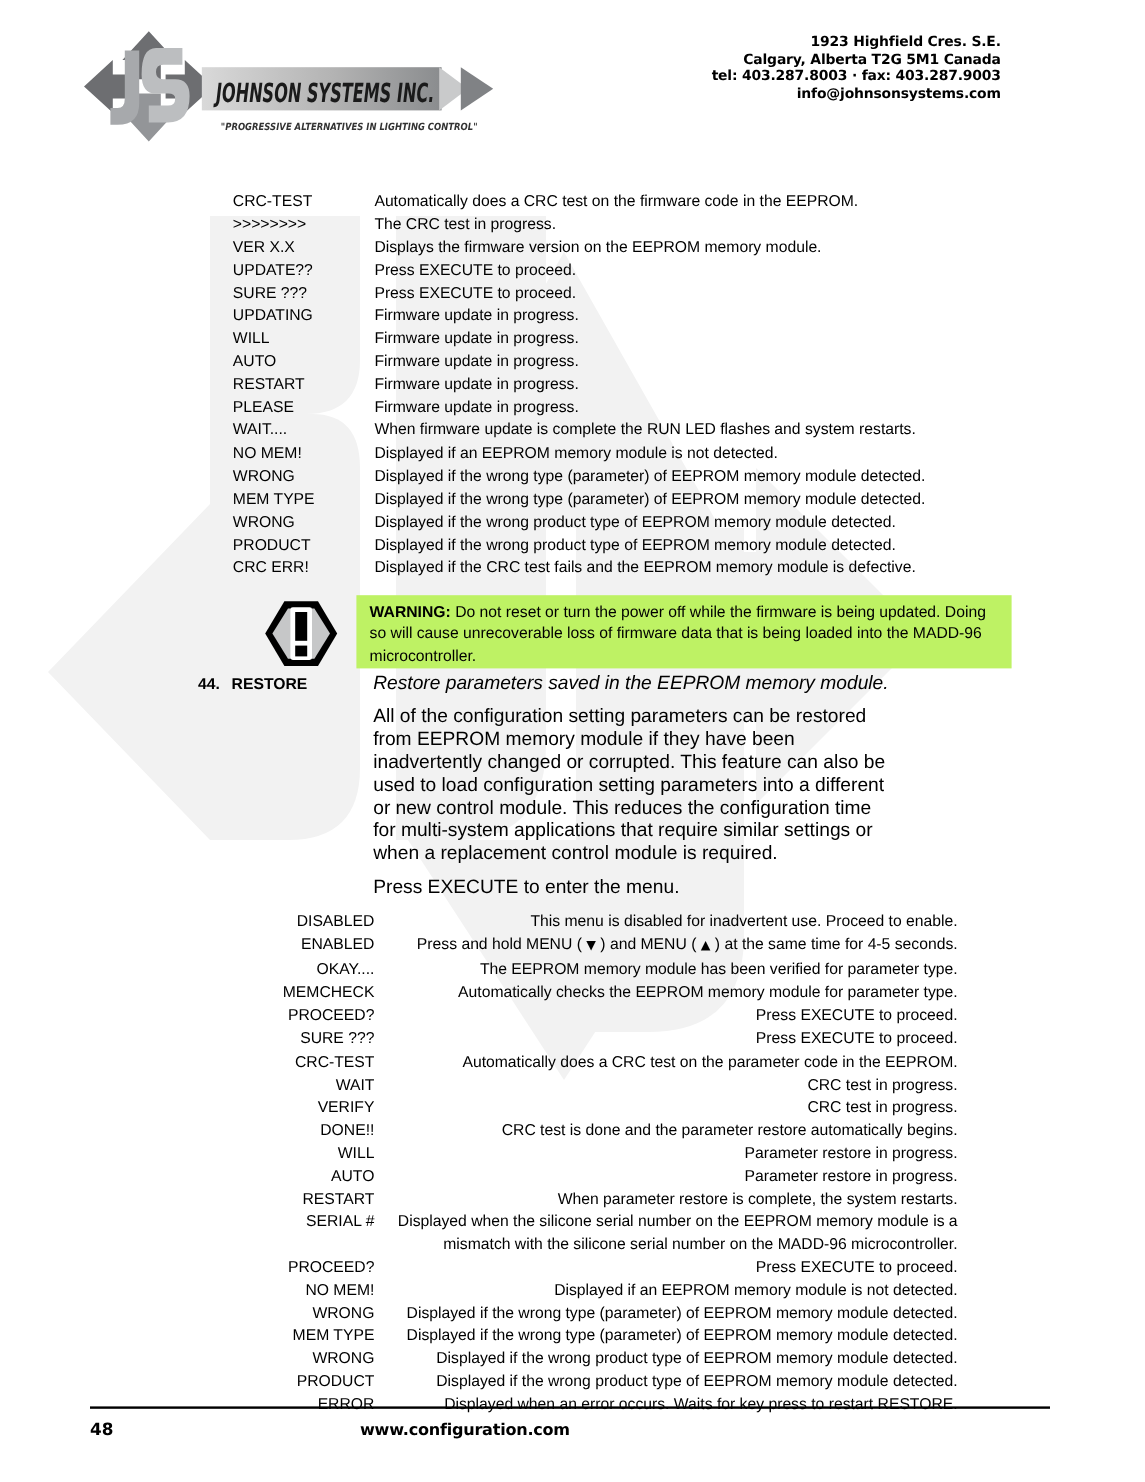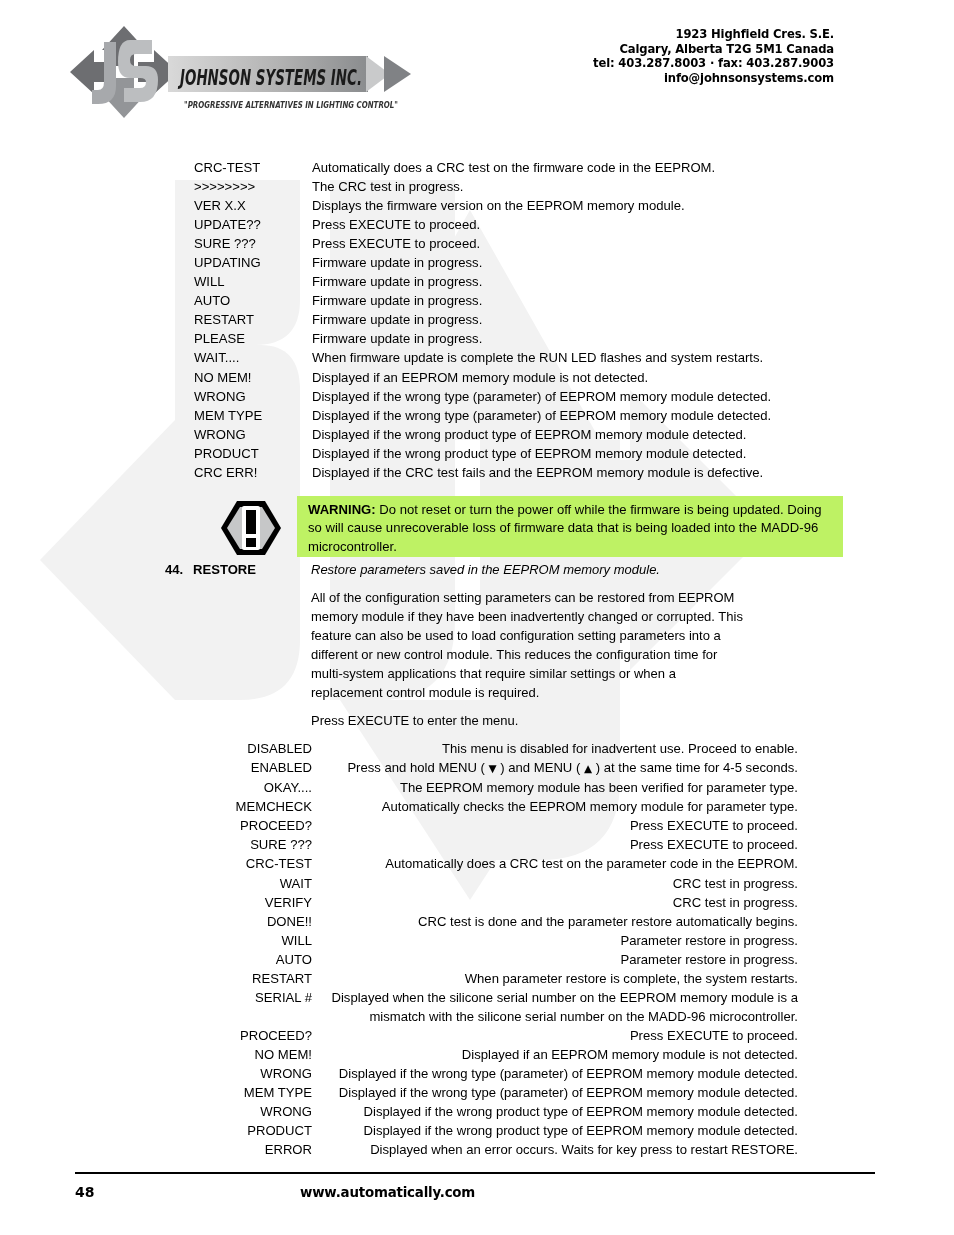--- a/index.html
+++ b/index.html
@@ -144,21 +144,21 @@
     position: absolute;
     left: 193px;
     top: 0;
     font-weight: bold;
     font-size: 13.1px;
     line-height: 19.05px;
   }
   .body-text {
     margin-left: 311px;
     padding-right: 130px;
-    font-size: 13px;
+    font-size: 16px;
     line-height: 19.05px;
   }
   .body-text.italic { font-style: italic; padding-right: 70px; }
   .para { margin-top: 9px; padding-right: 125px; }
   .para2 { margin-top: 9px; }
 
   #rows-2 { margin-top: 9px; text-align: right; }
 
   .arrowglyph {
     font-family: "DejaVu Sans", sans-serif;
@@ -447,16 +447,16 @@
         <div class="row">
           <div class="term">ERROR</div>
           <div class="desc">Displayed when an error occurs. Waits for key press to restart RESTORE.</div>
         </div>
       </div>
   </div>
 
   <div id="footer">
     <div id="footer-rule"></div>
     <div id="page-number">48</div>
-    <div id="footer-url">www.automatically.com</div>
+    <div id="footer-url">www.configuration.com</div>
   </div>
 
 </div>
 
 </body></html>

